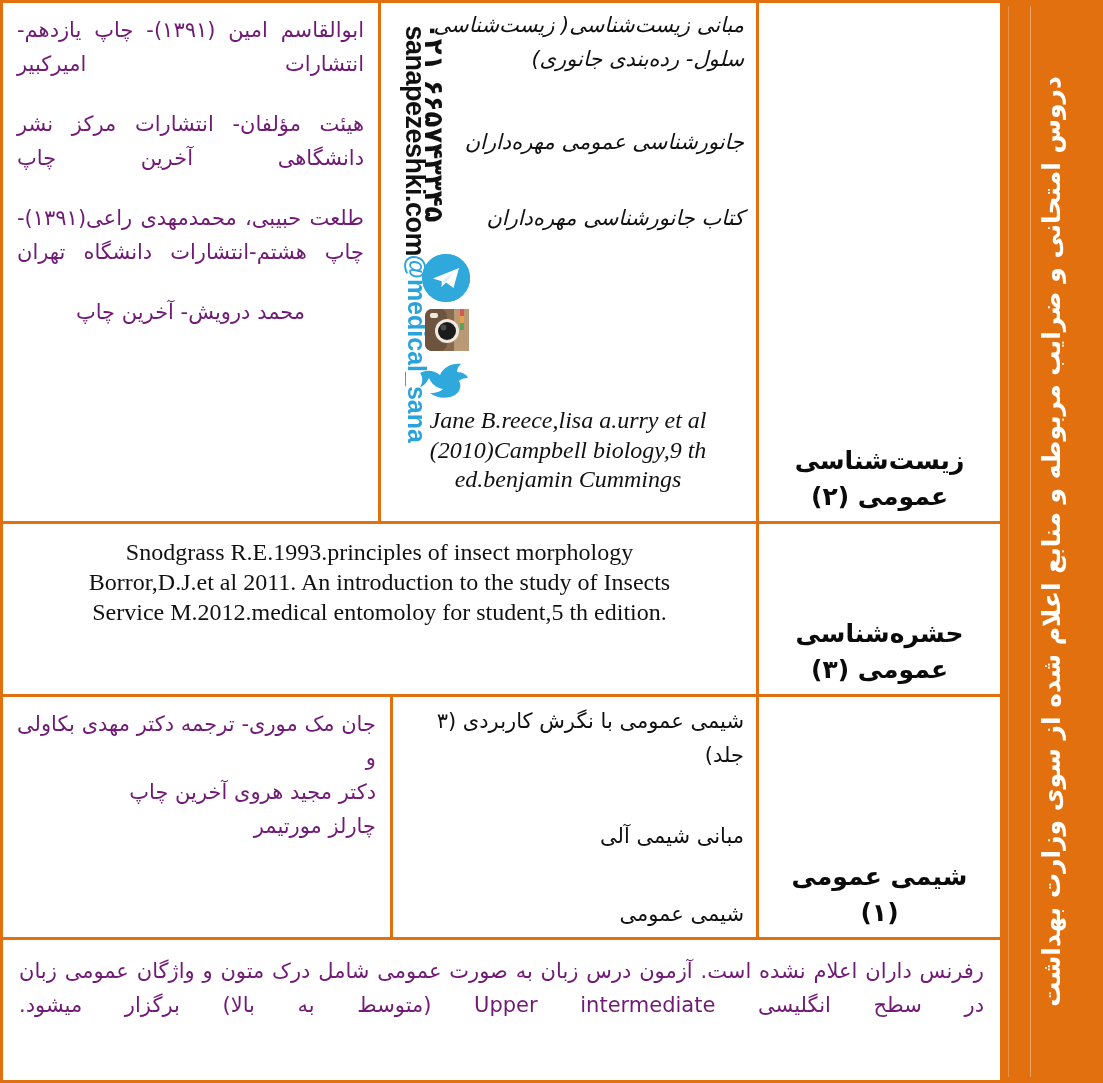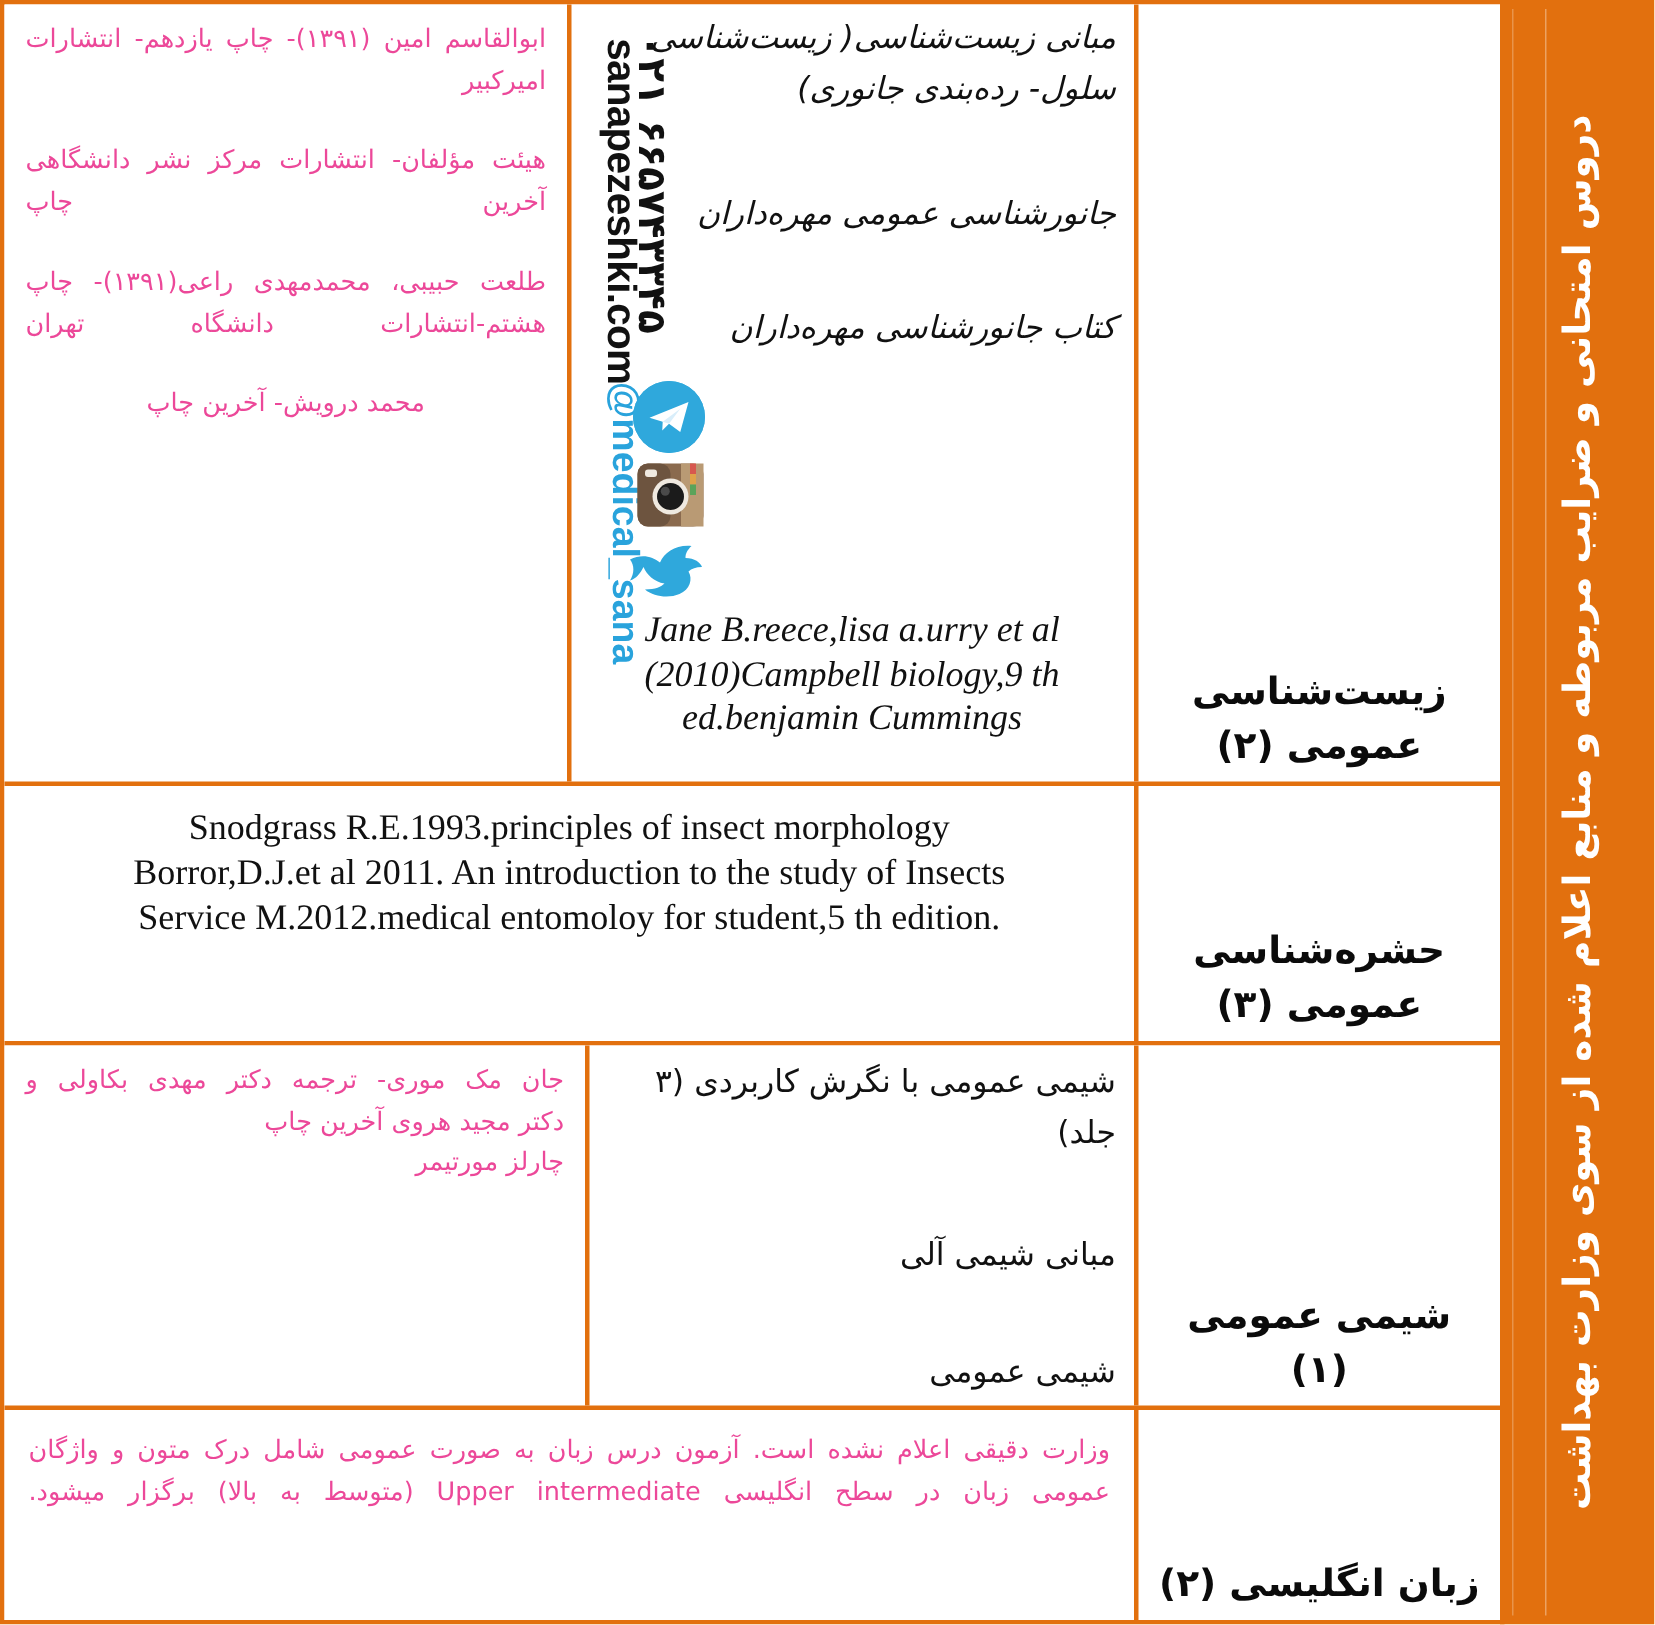--- a/index.html
+++ b/index.html
@@ -145,23 +145,23 @@
     box-sizing: border-box;
     flex: 1 1 auto;
     padding: 14px 16px;
     overflow: hidden;
   }
 
   .fa-line {
     direction: rtl;
     text-align: justify;
     text-align-last: justify;
-    font-size: 17px;
+    font-size: 21px;
     line-height: 1.62;
-    color: #ec4899;
+    color: #701a75;
     font-family: "DejaVu Sans", "Liberation Sans", sans-serif;
   }
   .fa-line.rtl-right {
     text-align: right;
     text-align-last: right;
   }
   .fa-block + .fa-block { margin-top: 26px; }
 
   .title-item {
     direction: rtl;
@@ -330,25 +330,22 @@
       </div>
 
       <div class="cell-authors chem-authors">
         <div class="fa-line j">جان مک موری- ترجمه دکتر مهدی بکاولی و</div>
         <div class="fa-line r">دکتر مجید هروی آخرین چاپ</div>
         <div class="fa-line r">چارلز مورتیمر</div>
       </div>
     </div>
 
     <div class="row row-eng">
-      <div class="cell-subject">
-        <div class="subject-label">زبان انگلیسی (۲)</div>
-      </div>
       <div class="cell-span">
-        <div class="fa-line">وزارت دقیقی اعلام نشده است. آزمون درس زبان به صورت عمومی شامل درک متون و واژگان عمومی زبان در سطح انگلیسی Upper intermediate (متوسط به بالا) برگزار میشود.</div>
+        <div class="fa-line">رفرنس داران اعلام نشده است. آزمون درس زبان به صورت عمومی شامل درک متون و واژگان عمومی زبان در سطح انگلیسی Upper intermediate (متوسط به بالا) برگزار میشود.</div>
       </div>
     </div>
 
   </div>
 
   <div class="watermark">
     <div class="wm-domain">sanapezeshki.com</div>
     <div class="wm-phone">۰۲۱ ۶۶۵۷۴۳۳۴۵</div>
     <div class="wm-handle">@medical_sana</div>
 

